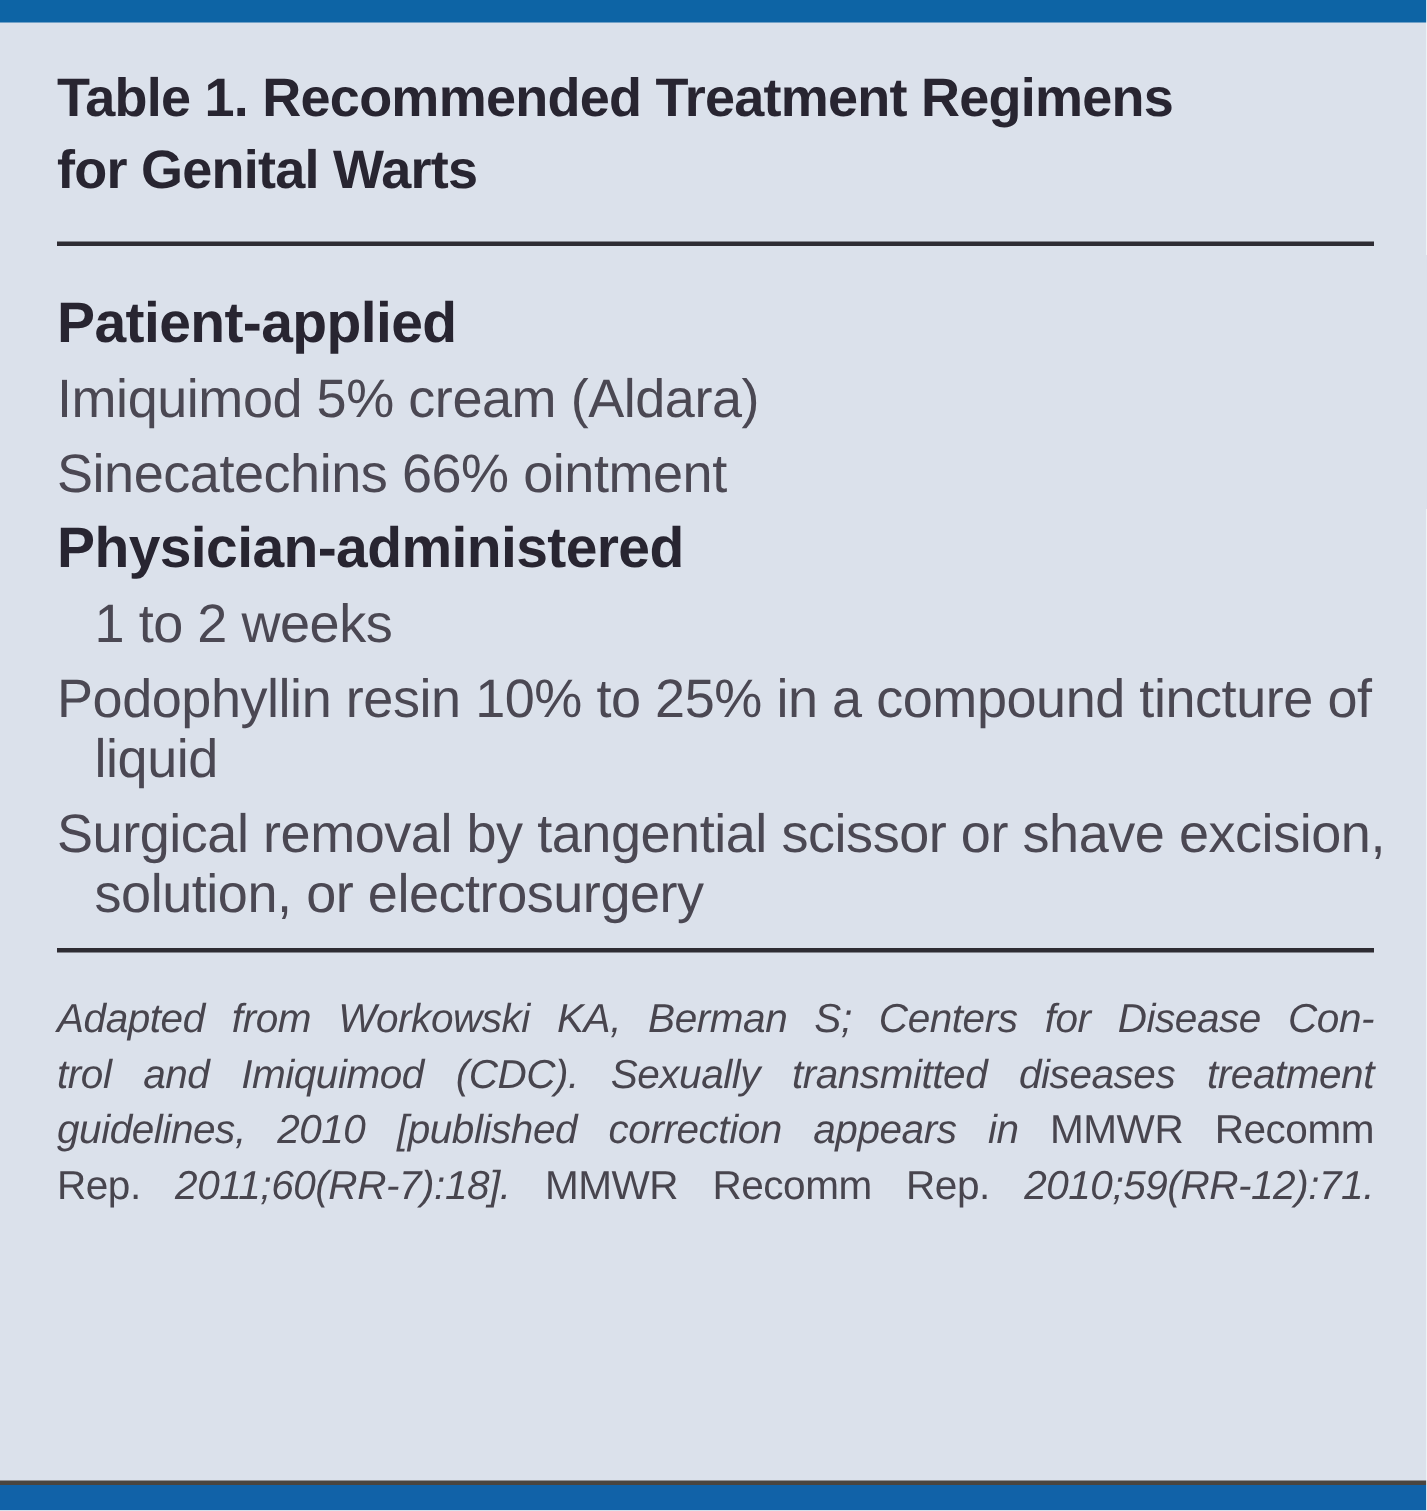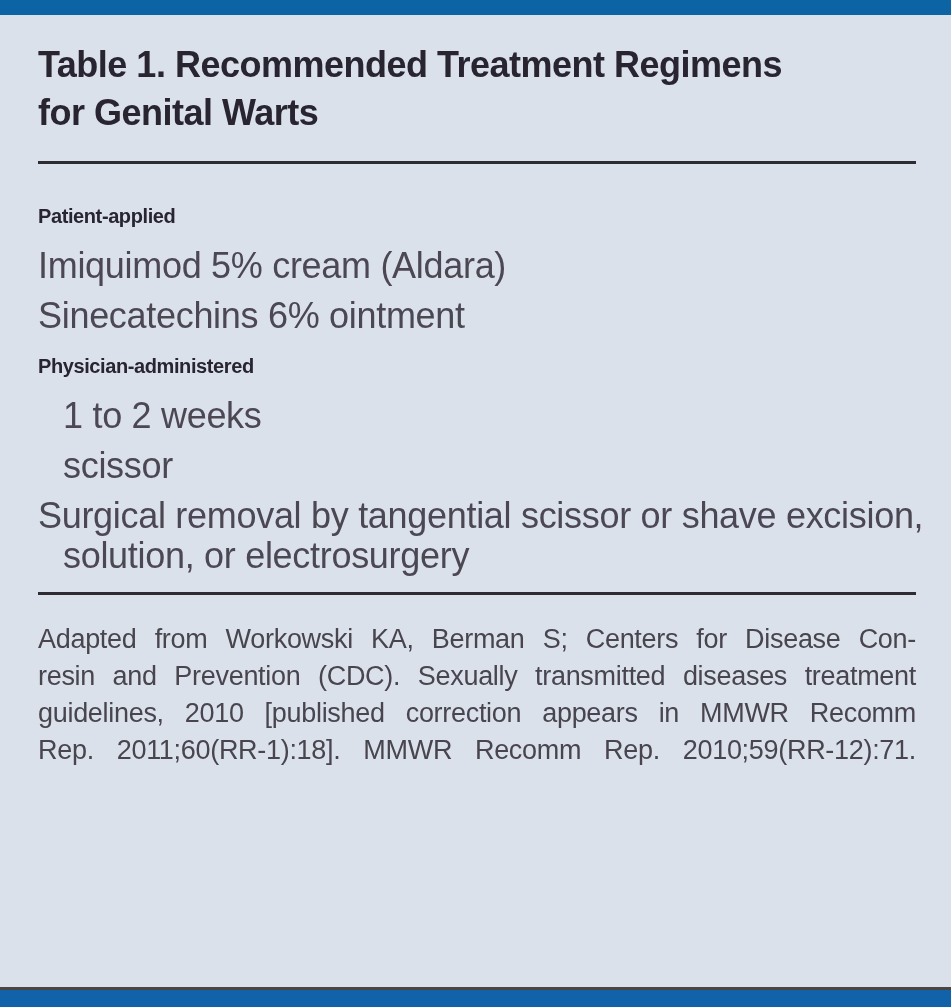--- a/index.html
+++ b/index.html
@@ -62,41 +62,41 @@
   .row {
     margin-bottom: 10px;
     font-size: 36px;
     line-height: 40px;
     letter-spacing: -0.3px;
     color: var(--body-text, #4b4853);
   }
 
   .row-section {
     font-weight: bold;
-    font-size: 20px;
+    font-size: 38px;
     letter-spacing: -0.4px;
     color: var(--heading-text, #282531);
   }
 
   .line { white-space: nowrap; }
   .line.cont { padding-left: 25px; }
 
   .footnote {
     margin-top: 26px;
     font-size: 27px;
     line-height: 37px;
     letter-spacing: -0.3px;
     color: var(--footnote-text, #48454e);
   }
 
   .fn-line {
     text-align: justify;
     text-align-last: justify;
   }
-  .fn-line .it { }
+  .fn-line .it { font-style: italic; }
   .fn-line .rm { font-style: normal; }
 </style>
 </head>
 <body>
 
 <div class="page">
   <div class="top-bar"></div>
 
   <div class="content">
     <h1 class="title"><span>Table 1. Recommended Treatment Regimens</span><br><span>for Genital Warts</span></h1>
@@ -104,42 +104,43 @@
     <div class="rule rule-top"></div>
 
     <div class="rows" id="rows">
         <div class="row row-section">
           <div class="line">Patient-applied</div>
         </div>
         <div class="row row-item">
           <div class="line">Imiquimod 5% cream (Aldara)</div>
         </div>
         <div class="row row-item">
-          <div class="line">Sinecatechins 6% ointment</div>
+          <div class="line">Sinecatechins 66% ointment</div>
         </div>
         <div class="row row-section">
           <div class="line">Physician-administered</div>
         </div>
         <div class="row row-item">
           <div class="line cont">1 to 2 weeks</div>
         </div>
         <div class="row row-item">
-          <div class="line cont">scissor</div>
+          <div class="line">Podophyllin resin 10% to 25% in a compound tincture of</div>
+          <div class="line cont">liquid</div>
         </div>
         <div class="row row-item">
           <div class="line">Surgical removal by tangential scissor or shave excision,</div>
           <div class="line cont">solution, or electrosurgery</div>
         </div>
       </div>
 
     <div class="rule rule-bottom"></div>
 
     <div class="footnote" id="footnote">
         <div class="fn-line"><span class="it">Adapted from Workowski KA, Berman S; Centers for Disease Con-</span></div>
-        <div class="fn-line"><span class="it">resin and Prevention (CDC). Sexually transmitted diseases treatment</span></div>
+        <div class="fn-line"><span class="it">trol and Imiquimod (CDC). Sexually transmitted diseases treatment</span></div>
         <div class="fn-line"><span class="it">guidelines, 2010 [published correction appears in </span><span class="rm">MMWR Recomm</span></div>
-        <div class="fn-line"><span class="rm">Rep. </span><span class="it">2011;60(RR-1):18]. </span><span class="rm">MMWR Recomm Rep. </span><span class="it">2010;59(RR-12):71.</span></div>
+        <div class="fn-line"><span class="rm">Rep. </span><span class="it">2011;60(RR-7):18]. </span><span class="rm">MMWR Recomm Rep. </span><span class="it">2010;59(RR-12):71.</span></div>
       </div>
   </div>
 
   <div class="bottom-line"></div>
   <div class="bottom-bar"></div>
 </div>
 
 </body></html>

